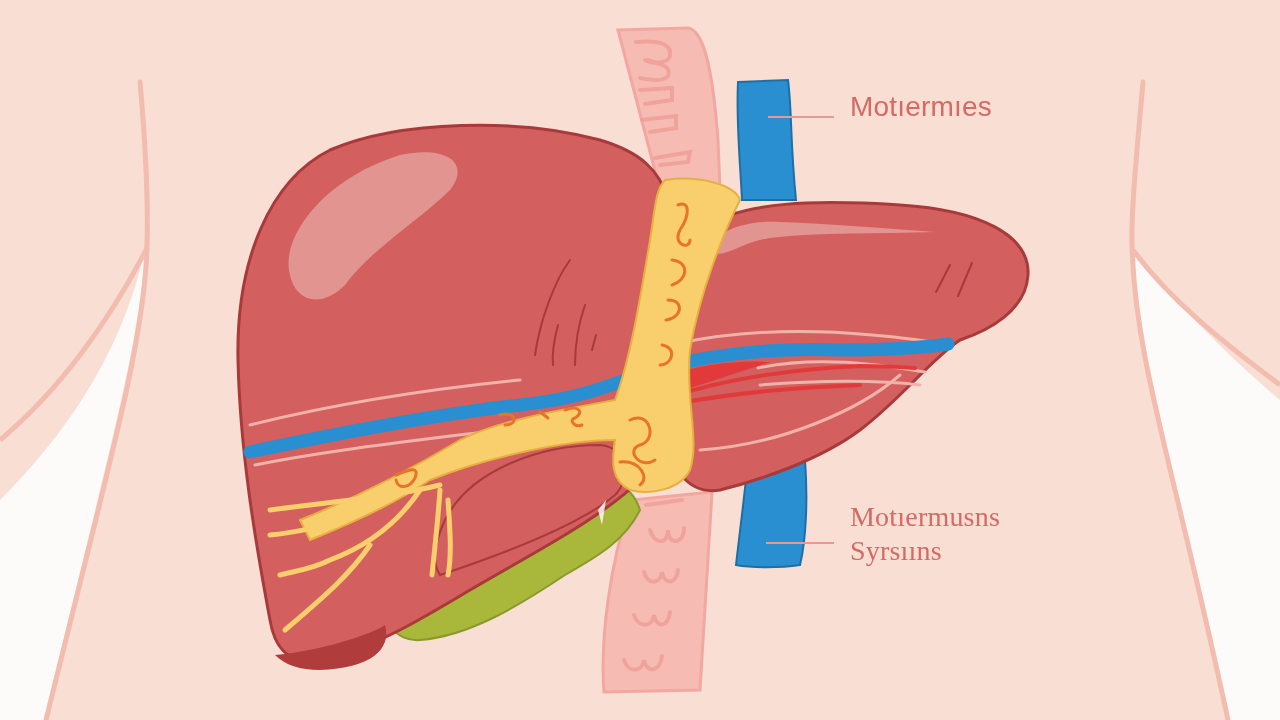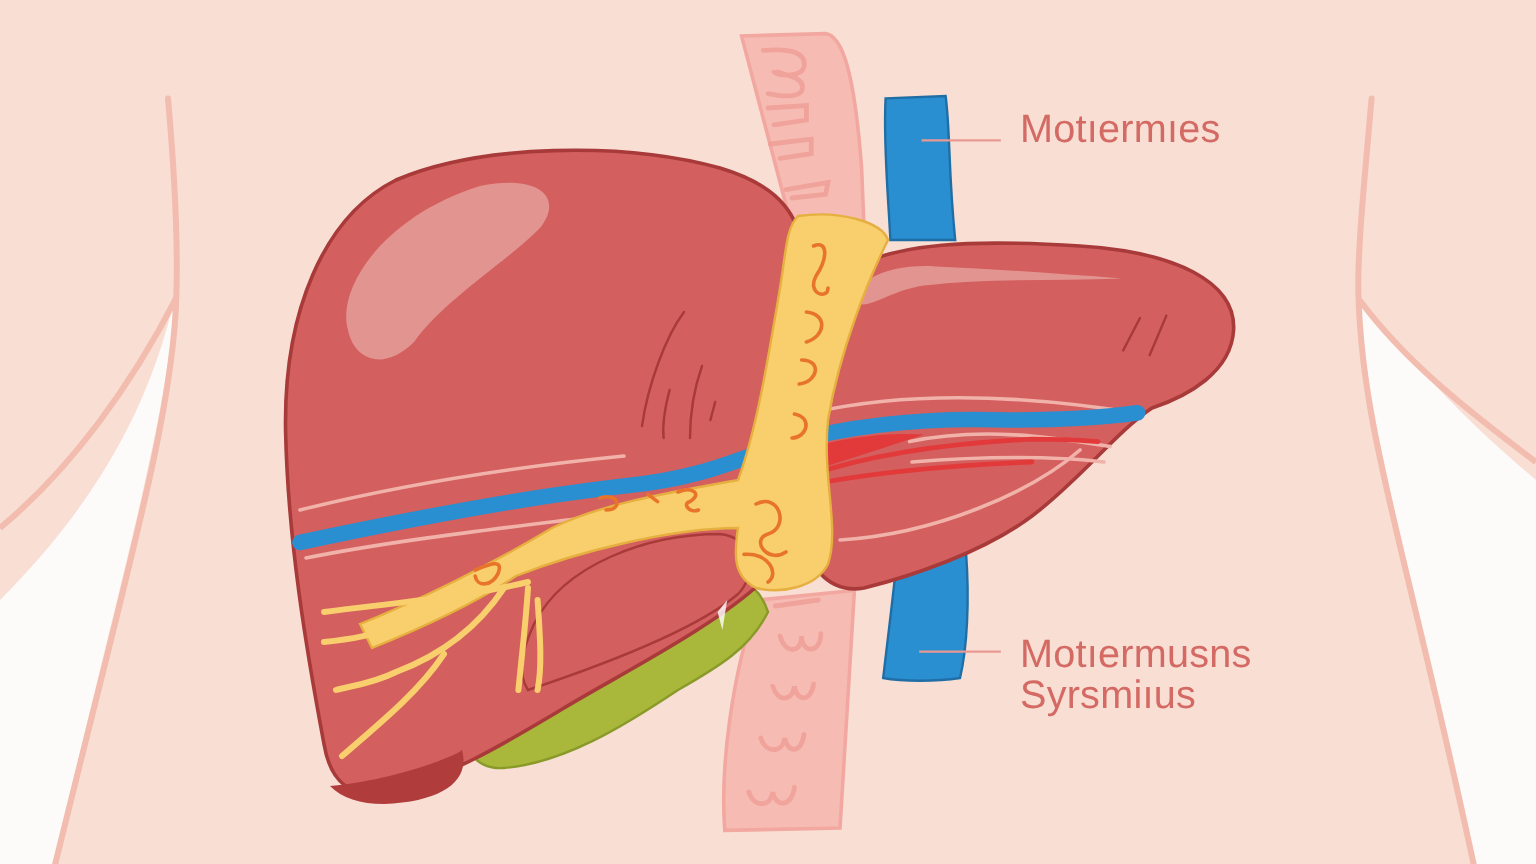--- a/index.html
+++ b/index.html
@@ -1,19 +1,19 @@
 <!DOCTYPE html>
 <html><head>
 <meta charset="utf-8">
 <style>
   html,body{margin:0;padding:0;}
   body{width:1280px;height:720px;overflow:hidden;background:#f9ded4;font-family:"Liberation Sans",sans-serif;}
   #stage{position:relative;width:1280px;height:720px;}
   svg{position:absolute;left:0;top:0;}
-  .label{position:absolute;color:#d46a64;font-family:"Liberation Sans",sans-serif;font-size:33px;line-height:34px;letter-spacing:0.2px;}
+  .label{position:absolute;color:#d46a64;font-family:"Liberation Sans",sans-serif;font-size:28px;line-height:34px;letter-spacing:0.2px;}
   .label span{display:block;}
 </style>
 </head>
 <body>
 
 <div id="stage">
 <svg width="1280" height="720" viewBox="0 0 1280 720">
 
   <path d="M0,500 C60,440 120,360 145,250 C140,350 100,480 45,720 L0,720 Z" fill="#fdfafa"></path>
   <path d="M1280,400 C1220,350 1175,300 1133,250 C1140,350 1165,430 1228,720 L1280,720 Z" fill="#fdfafa"></path>
@@ -107,17 +107,17 @@
       <path d="M396,475 C408,470 420,465 415,478 C410,488 398,490 396,480"></path>
     </g>
   </g>
 
   <path d="M598,510 L606,500 L602,525 Z" fill="#ffffff" opacity="0.8"></path>
 </svg>
 
 <div class="label" style="left:850px;top:90px;">
   <span>Motıermıes</span>
 </div>
-<div class="label" style="left:850px;top:528px;">
+<div class="label" style="left:850px;top:500px;font-family:Liberation Serif, serif;">
   <span>Motıermusns</span>
-  <span>Syrsmiıus</span>
+  <span>Syrsııns</span>
 </div>
 </div>
 
 </body></html>

